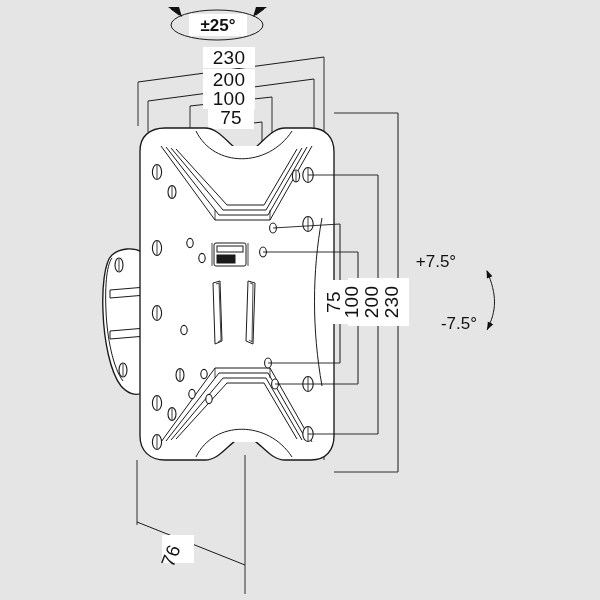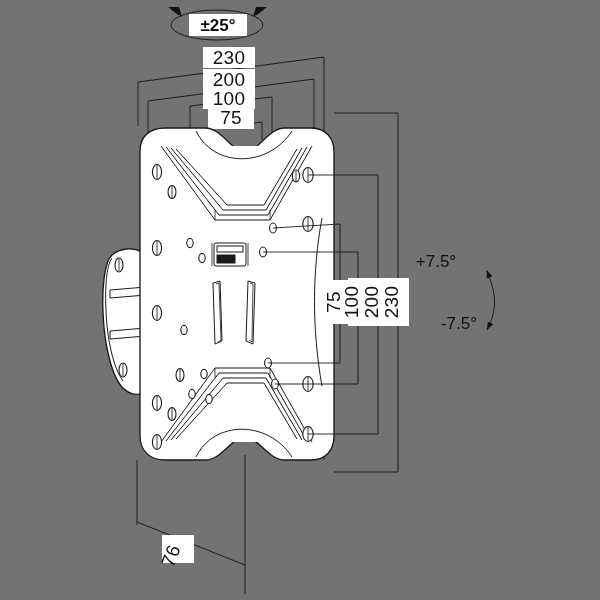--- a/index.html
+++ b/index.html
@@ -2,21 +2,21 @@
 <html><head>
 <meta charset="utf-8">
 <title>TV Wall Mount Bracket — Technical Drawing</title>
 <style>
   html,body{margin:0;padding:0;background:#ffffff;}
   body{
     width:600px;height:600px;overflow:hidden;
     font-family:"Liberation Sans","DejaVu Sans",sans-serif;
     color:#111;
   }
-  #stage{position:relative;width:600px;height:600px;background:#737373;}
+  #stage{position:relative;width:600px;height:600px;background:#e5e5e5;}
   svg{display:block;}
   .dimtext{
     font-family:"Liberation Sans","DejaVu Sans",sans-serif;
     font-size:19px;font-weight:400;fill:#111;
     letter-spacing:0.3px;
   }
   .angtext{
     font-family:"Liberation Sans","DejaVu Sans",sans-serif;
     font-size:17px;font-weight:400;fill:#111;
   }

